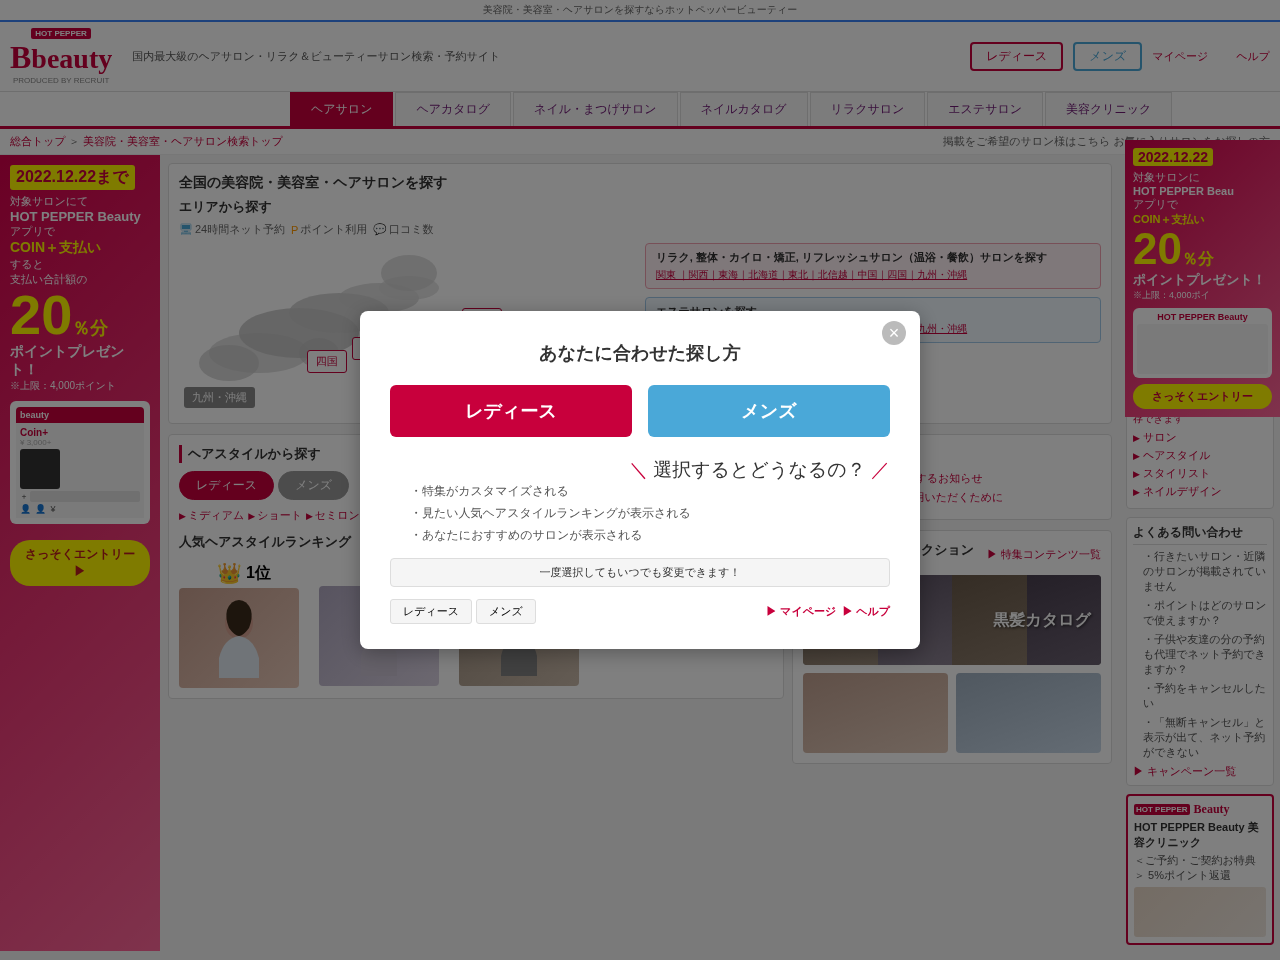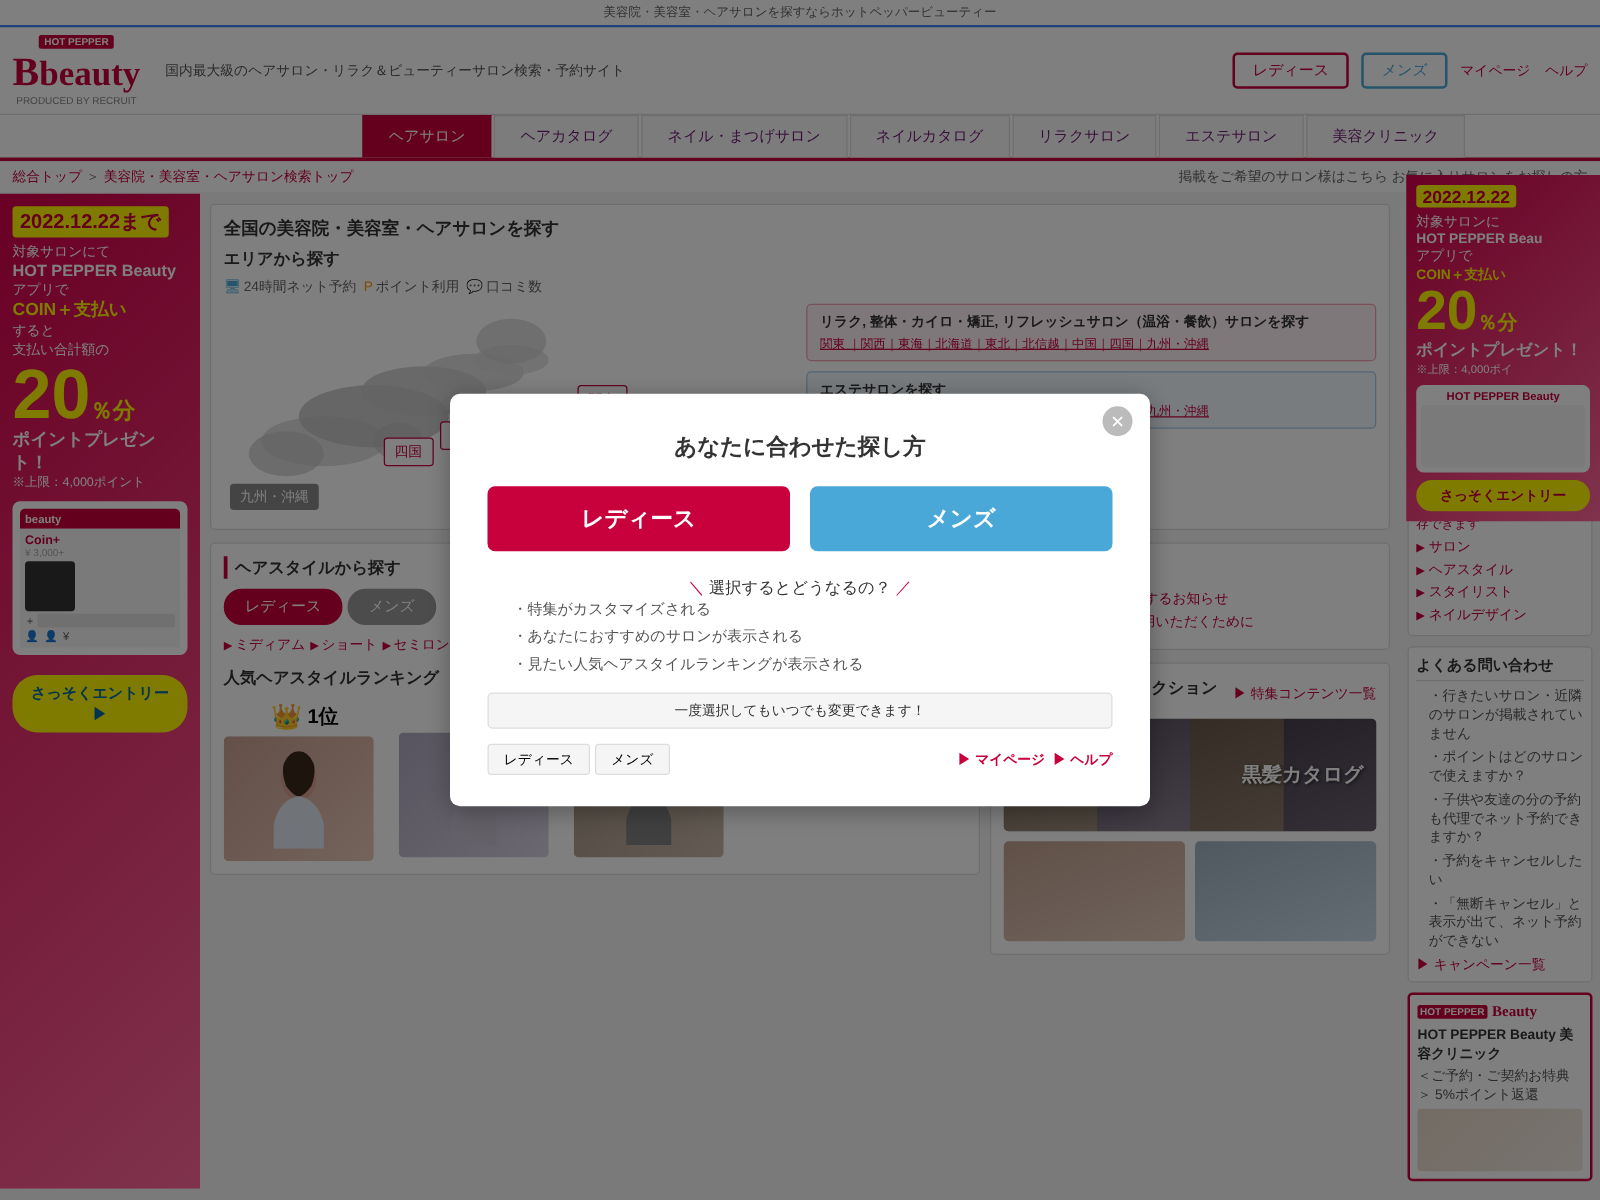--- a/index.html
+++ b/index.html
@@ -9,37 +9,37 @@
     .top-bar { background: #fff; border-bottom: 2px solid #3b82f6; padding: 3px 10px; font-size: 10px; color: #666; text-align: center; }
 
     
     .header { background: #fff; display: flex; align-items: center; padding: 6px 10px; border-bottom: 1px solid #ddd; }
     .logo-area { display: flex; flex-direction: column; align-items: center; margin-right: 20px; }
     .logo-badge { background: #c8003c; color: #fff; font-size: 8px; padding: 1px 4px; border-radius: 2px; font-weight: bold; }
     .header-tagline { flex: 1; font-size: 11px; color: #555; }
     .header-right { display: flex; gap: 10px; align-items: center; }
     .btn-ladies { background: #fff; border: 2px solid #c8003c; color: #c8003c; padding: 4px 14px; border-radius: 4px; font-size: 12px; cursor: pointer; }
     .btn-mens { background: #fff; border: 2px solid #4aa8d8; color: #4aa8d8; padding: 4px 14px; border-radius: 4px; font-size: 12px; cursor: pointer; }
-    .header-links { font-size: 11px; color: #c8003c; display: flex; gap: 12px; }
+    .header-links { font-size: 11px; color: #c8003c; display: flex; gap: 28px; }
 
     
     .nav-tabs { background: #fff; display: flex; border-bottom: 3px solid #c8003c; padding-left: 290px; }
     .nav-tab { padding: 8px 20px; font-size: 12px; color: #701a75; cursor: pointer; border: 1px solid #ddd; border-bottom: none; margin-right: 2px; background: #f9f9f9; }
     .nav-tab.active { background: #c8003c; color: #fff; border-color: #c8003c; }
 
     
     .breadcrumb-bar { background: #fff; padding: 5px 10px; font-size: 11px; color: #666; border-bottom: 1px solid #eee; display: flex; justify-content: space-between; }
 
     
     .main-layout { display: flex; width: 100%; }
 
     
     .left-banner { width: 160px; min-width: 160px; background: linear-gradient(135deg, #d4004a 0%, #ff6699 100%); color: #fff; padding: 10px; font-size: 11px; position: relative; }
     .left-banner .app-img { background: #fff; border-radius: 6px; margin: 8px 0; padding: 6px; }
-    .left-banner .entry-btn { background: #fff700; color: #0369a1; border: none; border-radius: 20px; padding: 6px 10px; font-size: 12px; font-weight: bold; width: 100%; cursor: pointer; margin-top: 8px; }
+    .left-banner .entry-btn { background: #fff700; color: #b91c1c; border: none; border-radius: 20px; padding: 6px 10px; font-size: 12px; font-weight: bold; width: 100%; cursor: pointer; margin-top: 8px; }
 
     
     .center-content { flex: 1; padding: 8px; }
 
     
     .right-sidebar { width: 160px; min-width: 160px; padding: 6px; }
     .right-sidebar .login-box { background: #fff; border: 1px solid #ddd; border-radius: 4px; padding: 6px; margin-bottom: 8px; font-size: 11px; }
     .right-sidebar .login-btn { background: #c8003c; color: #fff; border: none; border-radius: 3px; padding: 5px 8px; width: 100%; font-size: 11px; cursor: pointer; margin-top: 4px; }
     .right-sidebar .free-text { font-size: 10px; color: #666; }
     .right-sidebar .beauty-box { background: #fff; border: 1px solid #ddd; border-radius: 4px; padding: 6px; margin-bottom: 8px; font-size: 11px; }
@@ -474,29 +474,29 @@
 </div>
 
 <div class="overlay" id="modal-overlay">
   <div class="modal">
     <button class="modal-close">×</button>
     <div class="modal-title">あなたに合わせた探し方</div>
     <div class="modal-buttons">
       <button class="modal-btn-ladies">レディース</button>
       <button class="modal-btn-mens">メンズ</button>
     </div>
-    <div style="text-align:center; font-size:13px; color:#333; ">
+    <div style="text-align:right; font-size:19px; color:#333; ">
       <span style="color:#c8003c;">＼</span>
       <span>選択するとどうなるの？</span>
       <span style="color:#c8003c;">／</span>
     </div>
     <ul class="modal-features">
       <li>特集がカスタマイズされる</li>
+      <li>見たい人気ヘアスタイルランキングが表示される</li>
       <li>あなたにおすすめのサロンが表示される</li>
-      <li>見たい人気ヘアスタイルランキングが表示される</li>
     </ul>
     <div class="modal-info-box">一度選択してもいつでも変更できます！</div>
     <div class="modal-bottom-links">
       <div class="modal-gender-tabs">
         <div class="modal-gender-tab">レディース</div>
         <div class="modal-gender-tab">メンズ</div>
       </div>
       <div class="modal-right-links">
         <span style="cursor:pointer;">▶ マイページ</span>
         <span style="cursor:pointer;">▶ ヘルプ</span>

